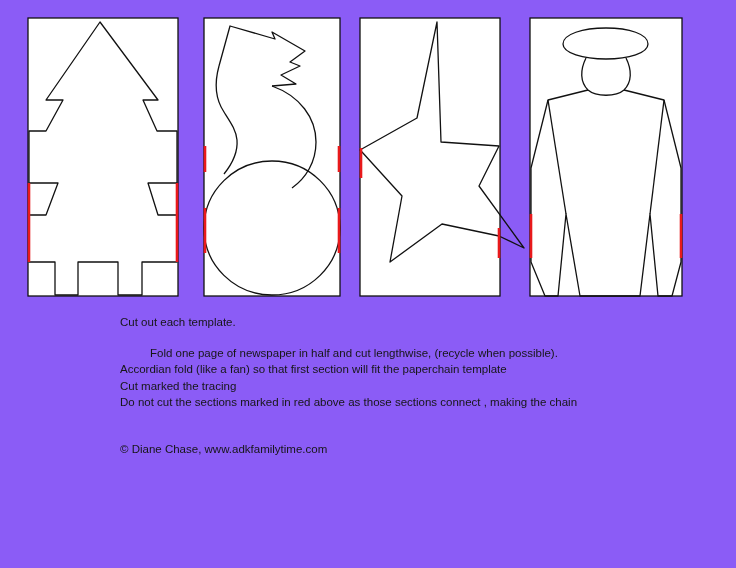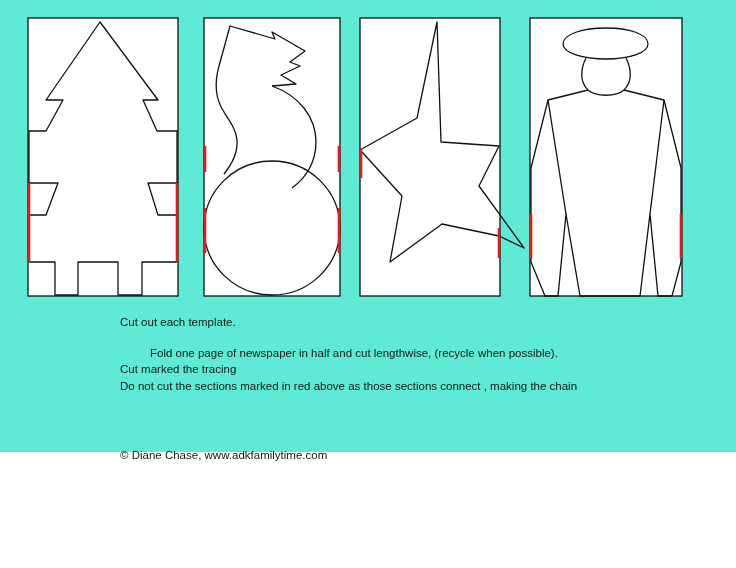--- a/index.html
+++ b/index.html
@@ -10,22 +10,22 @@
   body {
     width: 736px;
     height: 568px;
     overflow: hidden;
     font-family: "Liberation Sans", sans-serif;
     color: #1a1a1a;
   }
   #page {
     position: relative;
     width: 736px;
-    height: 452px;
-    background: #5eead4;
+    height: 568px;
+    background: #8b5cf6;
   }
   #templates {
     position: absolute;
     left: 0;
     top: 0;
     width: 736px;
     height: 310px;
   }
   #instructions {
     position: absolute;
@@ -43,21 +43,20 @@
     margin-top: 14px;
     margin-left: 30px;
   }
   #credit {
     position: absolute;
     left: 120px;
     top: 443px;
     font-size: 11.5px;
     color: #161616;
     white-space: pre;
-    margin-top: 6px;
   }
 </style>
 </head>
 <body>
 
 <div id="page">
 
   <div id="templates">
     <svg width="736" height="310" viewBox="0 0 736 310" xmlns="http://www.w3.org/2000/svg">
 
@@ -188,19 +187,20 @@
         <line x1="531" y1="214" x2="531" y2="258" stroke="#e8191b" stroke-width="2.6"></line>
         <line x1="681" y1="214" x2="681" y2="258" stroke="#e8191b" stroke-width="2.6"></line>
       </g>
 
     </svg>
   </div>
 
   <div id="instructions">
     <div class="line">Cut out each template.</div>
     <div class="line gap-before">Fold one page of newspaper in half and cut lengthwise, (recycle when possible).</div>
+    <div class="line">Accordian fold (like a fan) so that first section will fit the paperchain template</div>
     <div class="line">Cut marked the tracing</div>
     <div class="line">Do not cut the sections marked in red above as those sections connect , making the chain</div>
   </div>
 
   <div id="credit">© Diane Chase, www.adkfamilytime.com</div>
 
 </div>
 
 </body></html>

